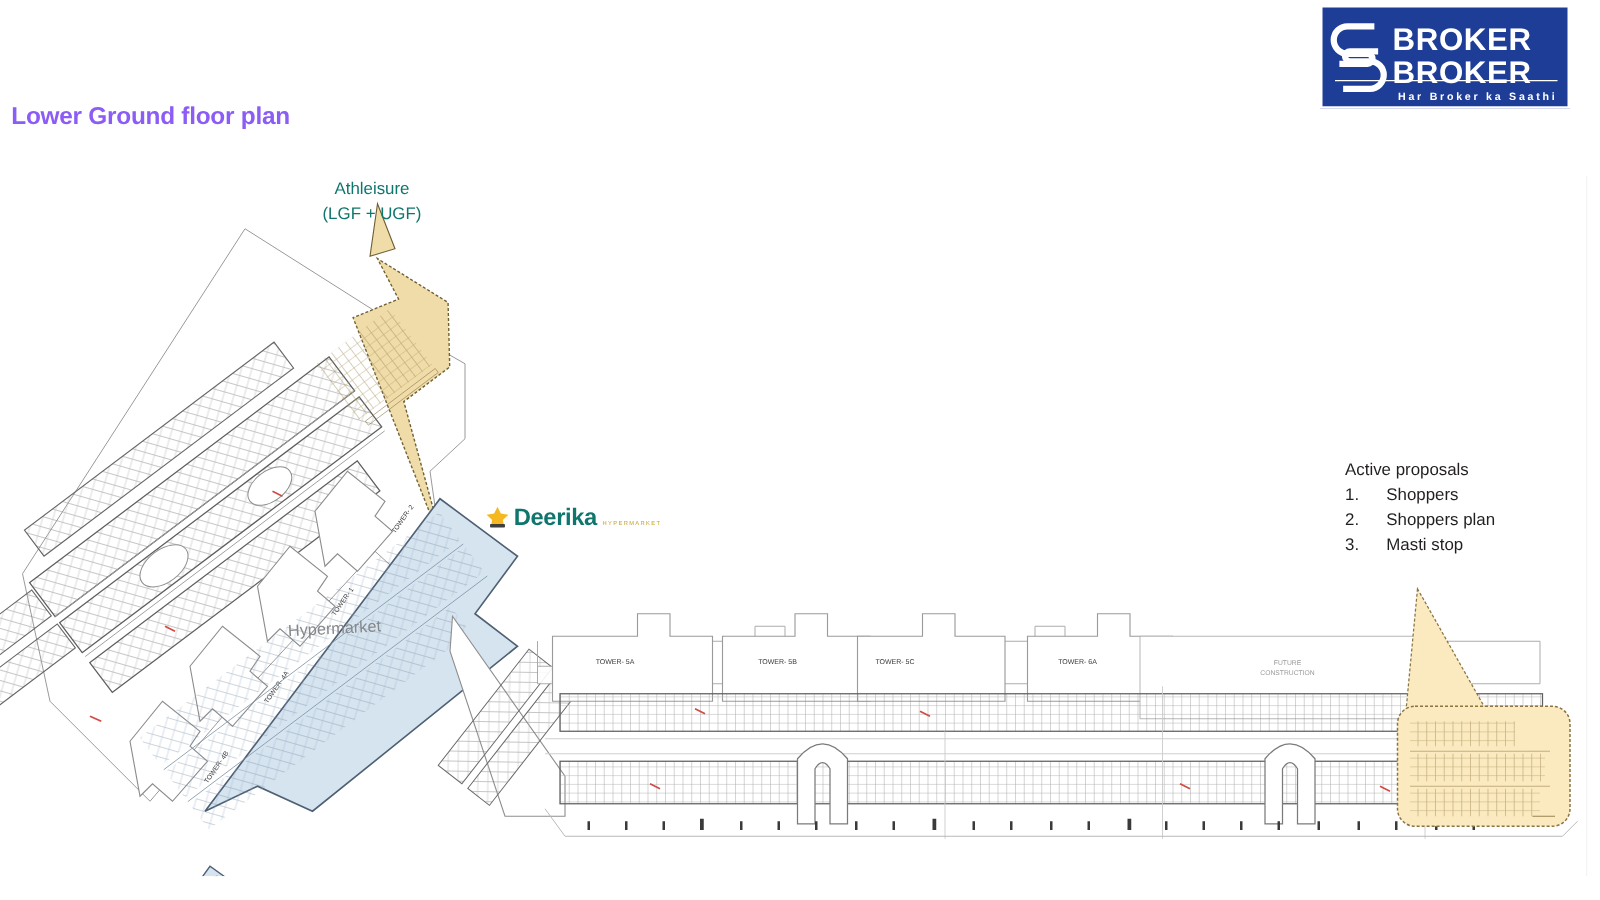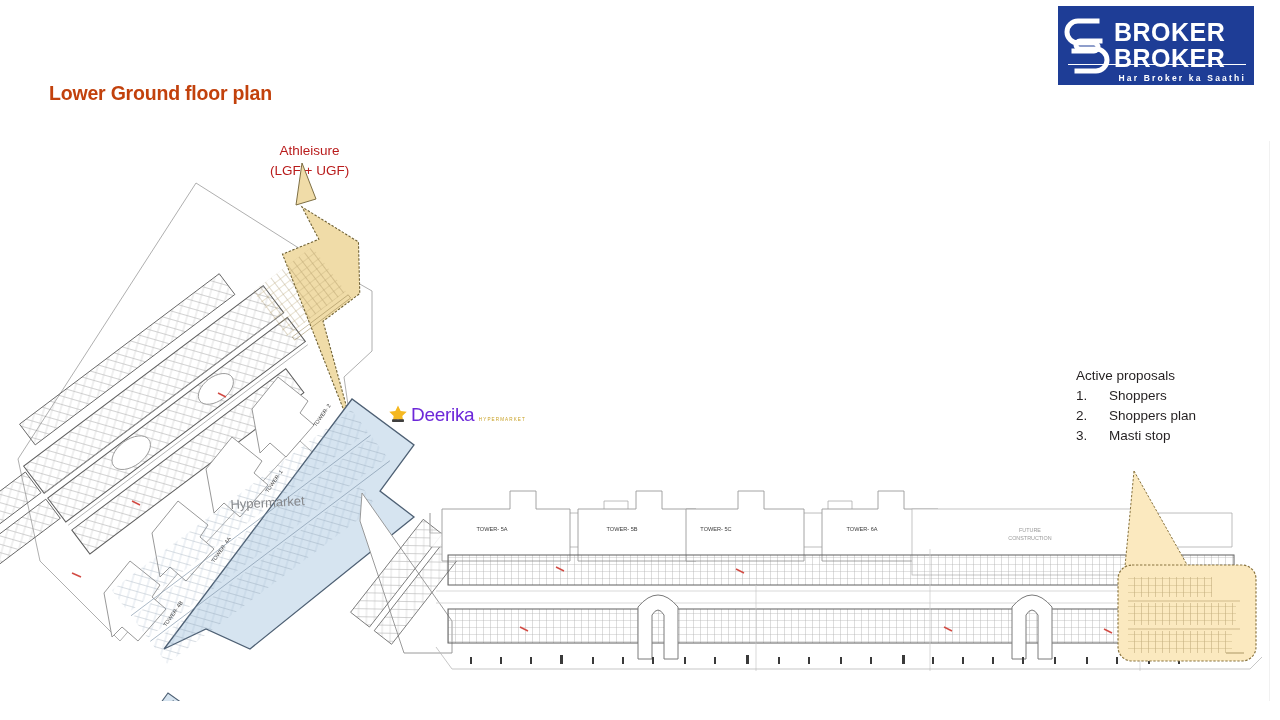--- a/index.html
+++ b/index.html
@@ -69,22 +69,21 @@
   }
 
   
   #page-title {
     position: absolute;
     left: 9px;
     top: 82px;
     font-size: 19.5px;
     font-weight: bold;
     letter-spacing: -0.2px;
-    color: #c2410c;
-    margin-left: 40px;
+    color: #8b5cf6;
   }
 
   
   #plan-canvas {
     position: absolute;
     left: 0;
     top: 141px;
     width: 1270px;
     height: 560px;
     background: #ffffff;
@@ -101,24 +100,23 @@
   
   .plan-label {
     position: absolute;
     font-family: "Liberation Sans", sans-serif;
     white-space: pre;
   }
   #label-athleisure {
     left: 258px;
     top: 141px;
     font-size: 13.5px;
-    color: #b91c1c;
+    color: #0f766e;
     text-align: center;
     line-height: 20px;
-    margin-left: 12px;
   }
   #label-hypermarket {
     left: 230px;
     top: 497px;
     font-size: 13px;
     color: #86888c;
     transform: rotate(-3deg);
     transform-origin: left top;
   }
 
@@ -127,22 +125,22 @@
     position: absolute;
     left: 387px;
     top: 403px;
     display: flex;
     align-items: center;
   }
   #deerika-badge .star { width: 22px; height: 22px; flex: 0 0 auto; }
   #deerika-badge .dtext { margin-left: 2px; line-height: 1; }
   #deerika-badge .dname {
     font-size: 19px;
-    font-weight: normal;
-    color: #6d28d9;
+    font-weight: bold;
+    color: #0f766e;
     letter-spacing: -0.3px;
     font-family: "Liberation Sans", sans-serif;
   }
   #deerika-badge .dsub {
     font-size: 4.6px;
     color: #c9a227;
     letter-spacing: 1.1px;
     font-family: "Liberation Sans", sans-serif;
     margin-top: 1px;
   }

